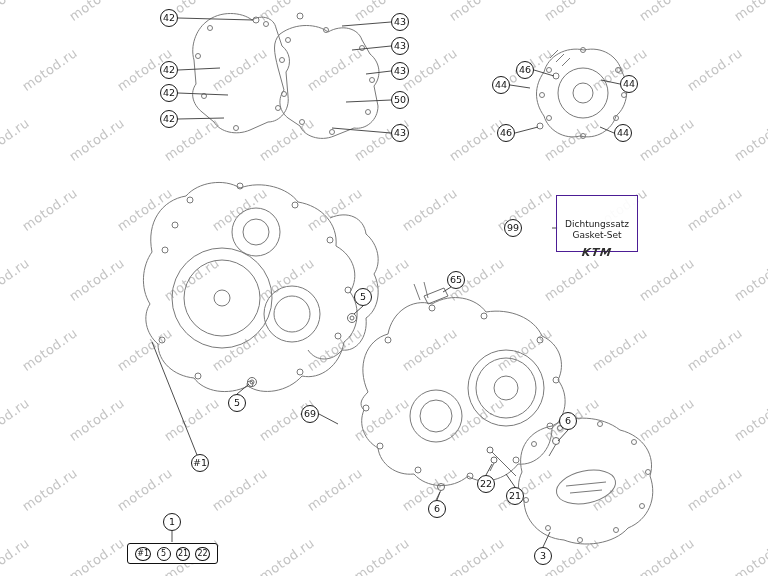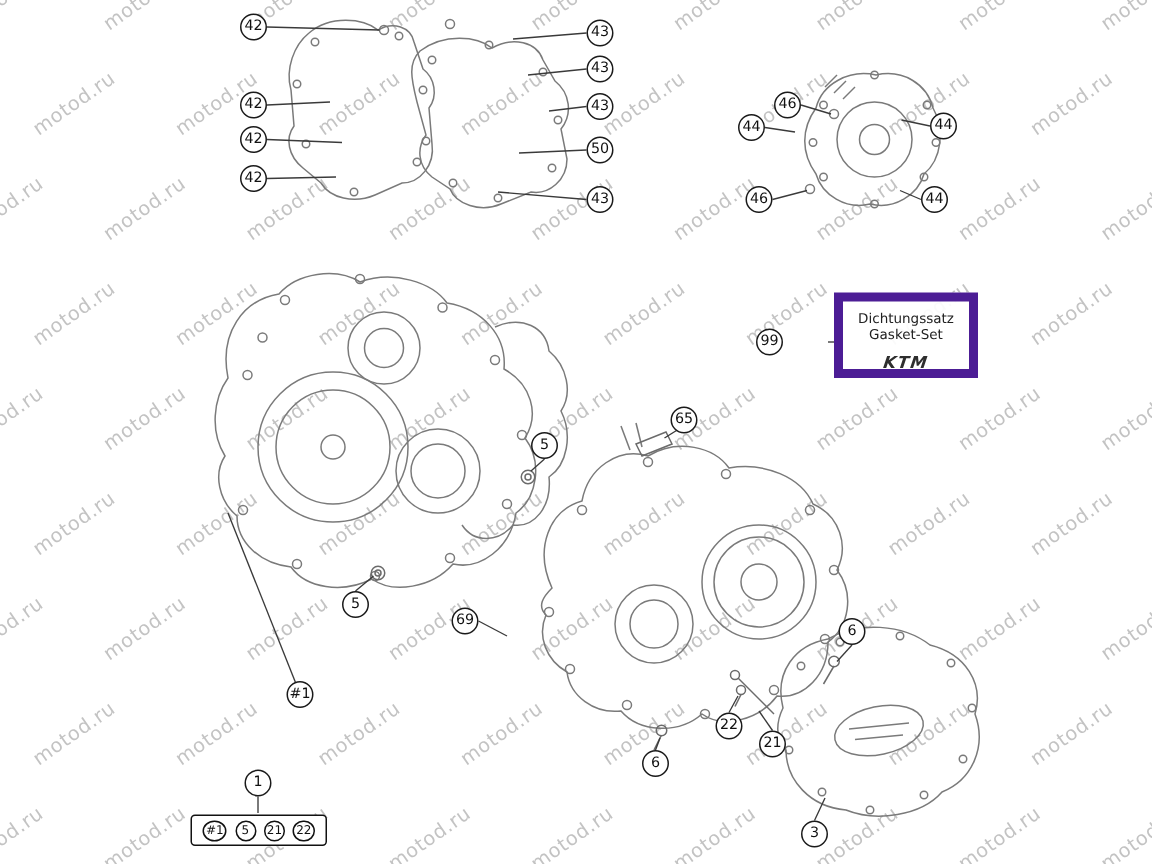--- a/index.html
+++ b/index.html
@@ -18,23 +18,23 @@
   #drawing-svg{position:absolute;inset:0;z-index:2;}
   
   #callout-layer{position:absolute;inset:0;z-index:5;border-radius:13px;}
   .balloon{
     position:absolute;width:18px;height:18px;border:1.2px solid #1a1a1a;border-radius:50%;
     background:#fff;color:#111;font-size:9.5px;line-height:1;display:flex;
     align-items:center;justify-content:center;box-sizing:border-box;cursor:pointer;
   }
   
   .gasket-box{
-    position:absolute;left:556px;top:195px;width:96px;height:57px;z-index:4;
-    border:6px solid #4c1d95;background:rgba(255,255,255,.92);text-align:center;
-    box-sizing:border-box;padding-top:7px;color:#222;
+    position:absolute;left:556px;top:195px;width:82px;height:57px;z-index:4;
+    border:1px solid #4c1d95;background:rgba(255,255,255,.92);text-align:center;
+    box-sizing:border-box;padding-top:23px;color:#222;
   }
   .gasket-box .line{font-size:9px;line-height:11px;}
   .ktm-logo{
     display:inline-block;margin-top:4px;font-size:11px;font-weight:bold;font-style:italic;
     color:#2e2e2e;letter-spacing:1px;transform:skewX(-8deg);
   }
   
   .legend-box{
     position:absolute;left:127px;top:543px;width:91px;height:21px;z-index:5;
     border:1.5px solid #111;border-radius:3px;background:#fff;box-sizing:border-box;

